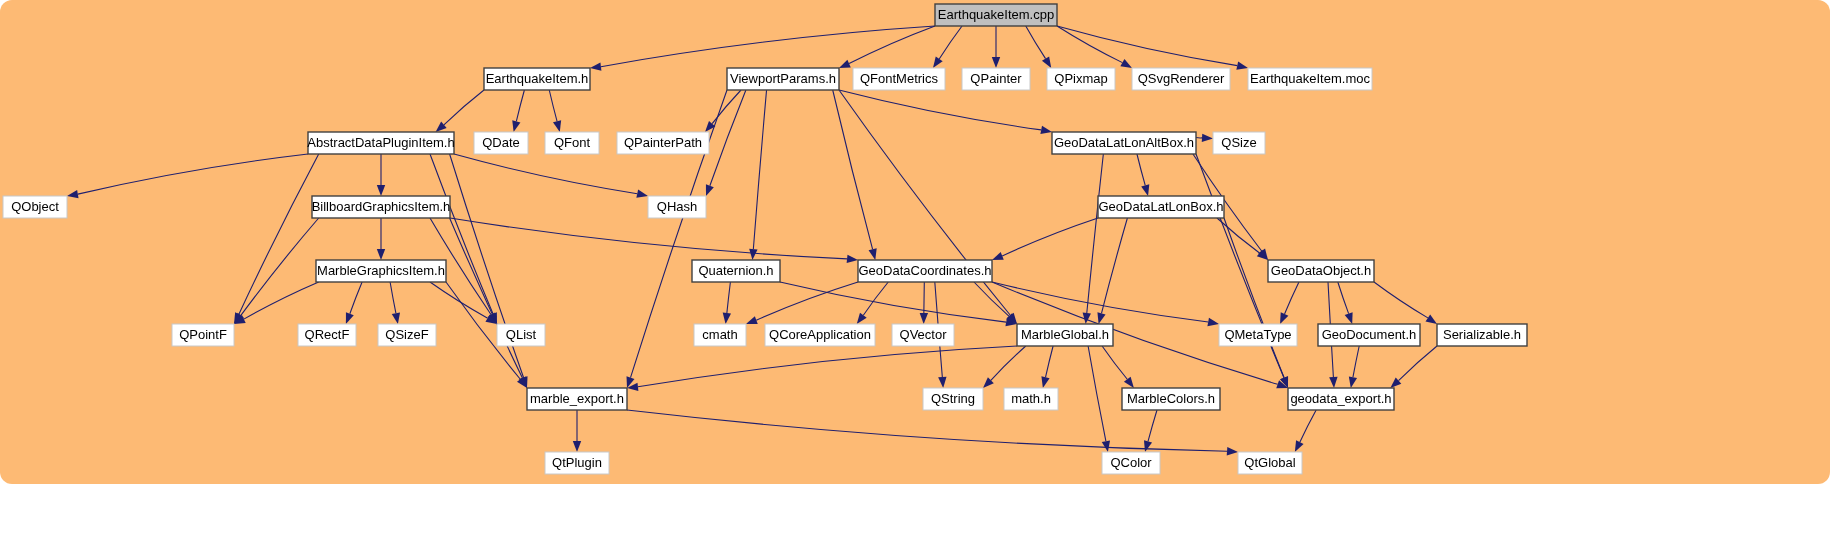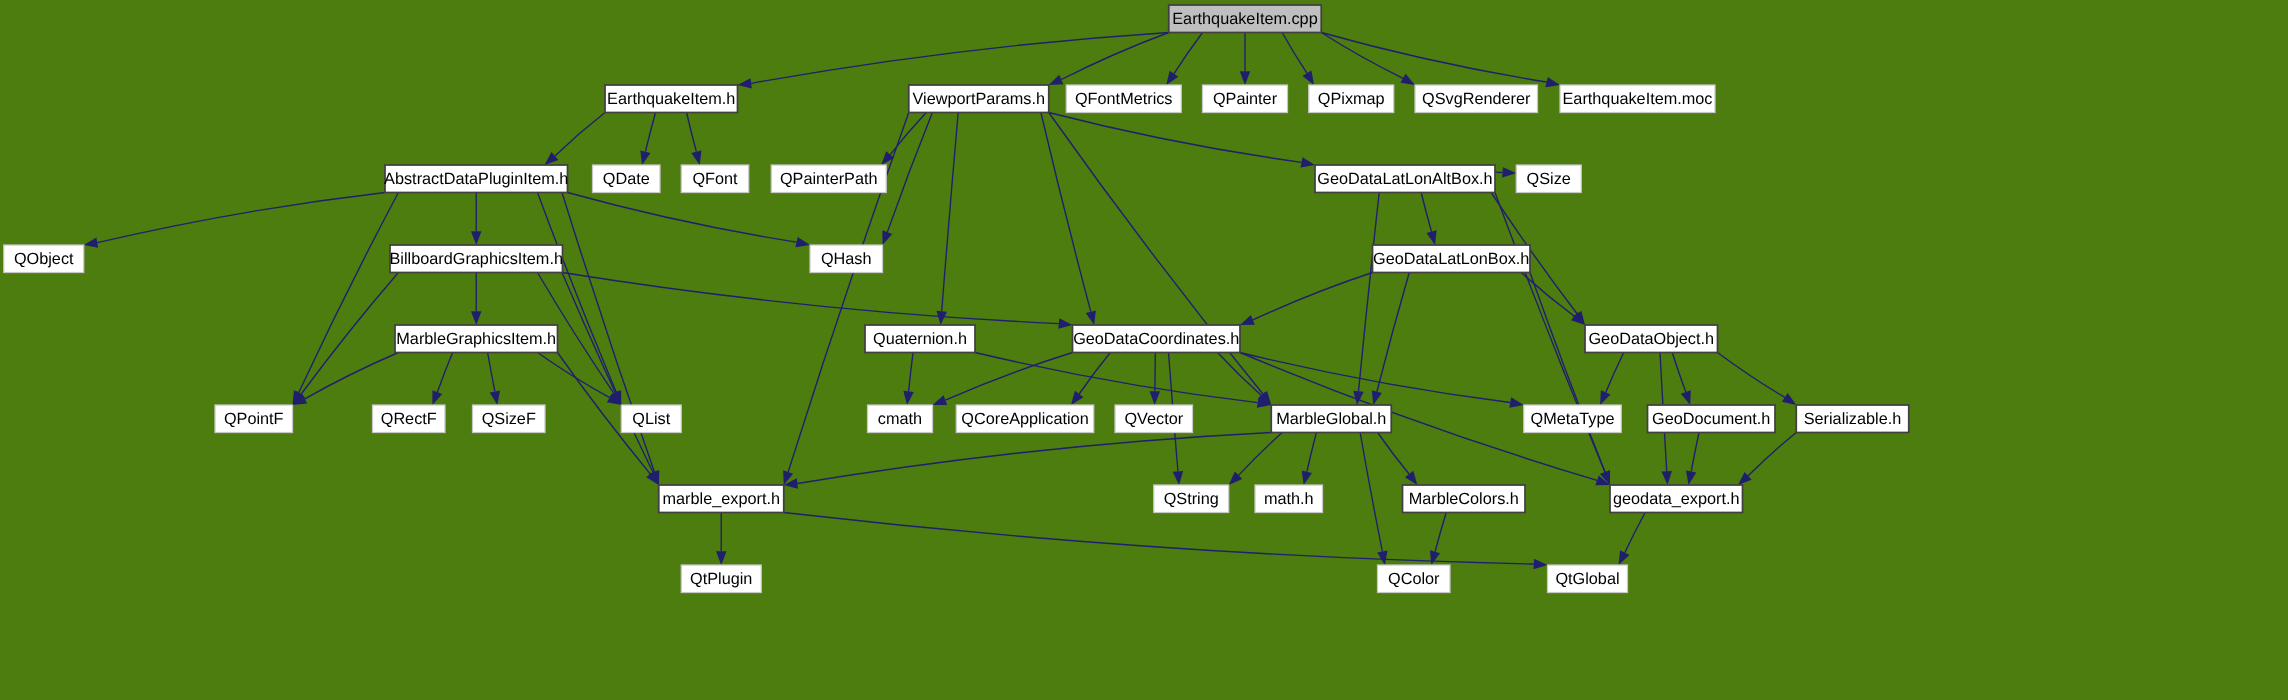--- a/index.html
+++ b/index.html
@@ -1,17 +1,17 @@
 <!DOCTYPE html>
 <html><head>
 <meta charset="utf-8">
 <style>
   html,body{margin:0;padding:0;background:#ffffff;}
-  #stage{position:relative;width:1830px;height:560px;background:#4d7c0f;
-         font-family:"Liberation Sans",sans-serif;overflow:hidden;}
+  #stage{position:relative;width:1830px;height:484px;background:#fdba74;
+         font-family:"Liberation Sans",sans-serif;overflow:hidden;border-radius:12px;}
   #graph{position:absolute;left:0;top:0;width:1830px;height:560px;}
   .nodebox{fill:#ffffff;}
   .node-plain{stroke:#c8c8c8;stroke-width:1;}
   .node-header{stroke:#404040;stroke-width:1.4;}
   .node-root{fill:#bfbfbf;stroke:#404040;stroke-width:1.4;}
   .nodelabel{font-family:"Liberation Sans",sans-serif;font-size:13px;
              fill:#000000;text-anchor:middle;dominant-baseline:middle;}
   .edge{fill:none;stroke:#1f1f6e;stroke-width:1.1;}
   .arrowhead{fill:#1f1f6e;stroke:none;}
 </style>

